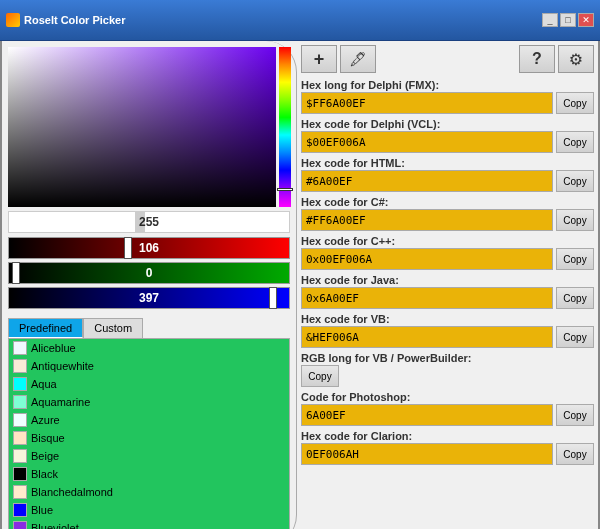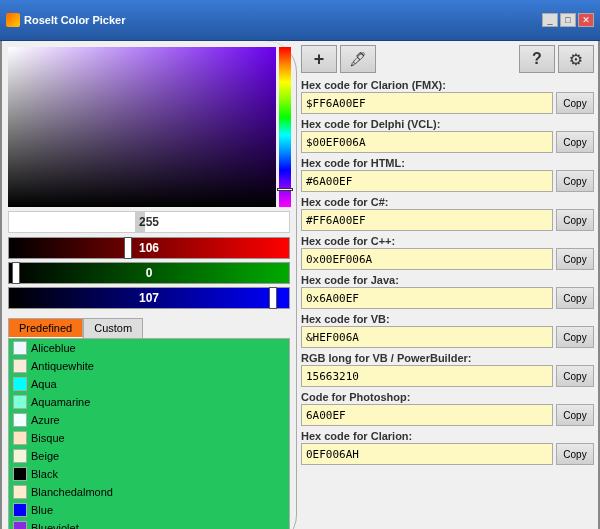--- a/index.html
+++ b/index.html
@@ -209,21 +209,21 @@
     }
     .tab-btn {
       padding: 3px 10px;
       border: 1px solid #aaa;
       background: #ddd;
       cursor: pointer;
       font-size: 11px;
       border-bottom: none;
     }
     .tab-btn.active {
-      background: #f97316;
+      background: #0ea5e9;
       border-bottom: 1px solid white;
       z-index: 1;
     }
 
     
     .color-list-container {
       flex: 1;
       overflow-y: auto;
       border: 1px solid #aaa;
       margin: 0 6px;
@@ -287,21 +287,21 @@
     }
     .hex-input-row {
       display: flex;
       align-items: center;
       gap: 3px;
     }
     .hex-input {
       flex: 1;
       height: 22px;
       border: 1px solid #aaa;
-      background: #fef9c3;
+      background: #eab308;
       padding: 0 4px;
       font-size: 11px;
       font-family: monospace;
     }
     .copy-btn {
       width: 38px;
       height: 22px;
       border: 1px solid #aaa;
       background: linear-gradient(to bottom, #e8e8e8, #d0d0d0);
       cursor: pointer;
@@ -359,21 +359,21 @@
       <div class="slider-row">
         <div class="slider-track-green">
           <div class="slider-handle" style="left: 1%;"></div>
           <span>0</span>
         </div>
       </div>
 
       <div class="slider-row">
         <div class="slider-track-blue">
           <div class="slider-handle" style="left: 93%;"></div>
-          <span>107</span>
+          <span>397</span>
         </div>
       </div>
     </div>
 
     <div class="tabs-row">
       <div class="tab-btn active">
         <span>Predefined</span>
       </div>
       <div class="tab-btn">
         <span>Custom</span>
@@ -445,21 +445,21 @@
           <span style="font-weight:bold;">?</span>
         </div>
         <div class="icon-btn">
           <span>⚙</span>
         </div>
       </div>
     </div>
 
     <div class="hex-section" id="hex-codes">
     <div class="hex-row">
-          <div class="hex-label">Hex code for Clarion (FMX):</div>
+          <div class="hex-label">Hex long for Delphi (FMX):</div>
           <div class="hex-input-row">
             <input type="text" class="hex-input" value="$FF6A00EF" style="">
             <button class="copy-btn">Copy</button>
           </div>
         </div>
         <div class="hex-row">
           <div class="hex-label">Hex code for Delphi (VCL):</div>
           <div class="hex-input-row">
             <input type="text" class="hex-input" value="$00EF006A" style="">
             <button class="copy-btn">Copy</button>
@@ -496,21 +496,20 @@
         <div class="hex-row">
           <div class="hex-label">Hex code for VB:</div>
           <div class="hex-input-row">
             <input type="text" class="hex-input" value="&amp;HEF006A" style="">
             <button class="copy-btn">Copy</button>
           </div>
         </div>
         <div class="hex-row">
           <div class="hex-label">RGB long for VB / PowerBuilder:</div>
           <div class="hex-input-row">
-            <input type="text" class="hex-input" value="15663210" style="">
             <button class="copy-btn">Copy</button>
           </div>
         </div>
         <div class="hex-row">
           <div class="hex-label">Code for Photoshop:</div>
           <div class="hex-input-row">
             <input type="text" class="hex-input" value="6A00EF" style="">
             <button class="copy-btn">Copy</button>
           </div>
         </div>

